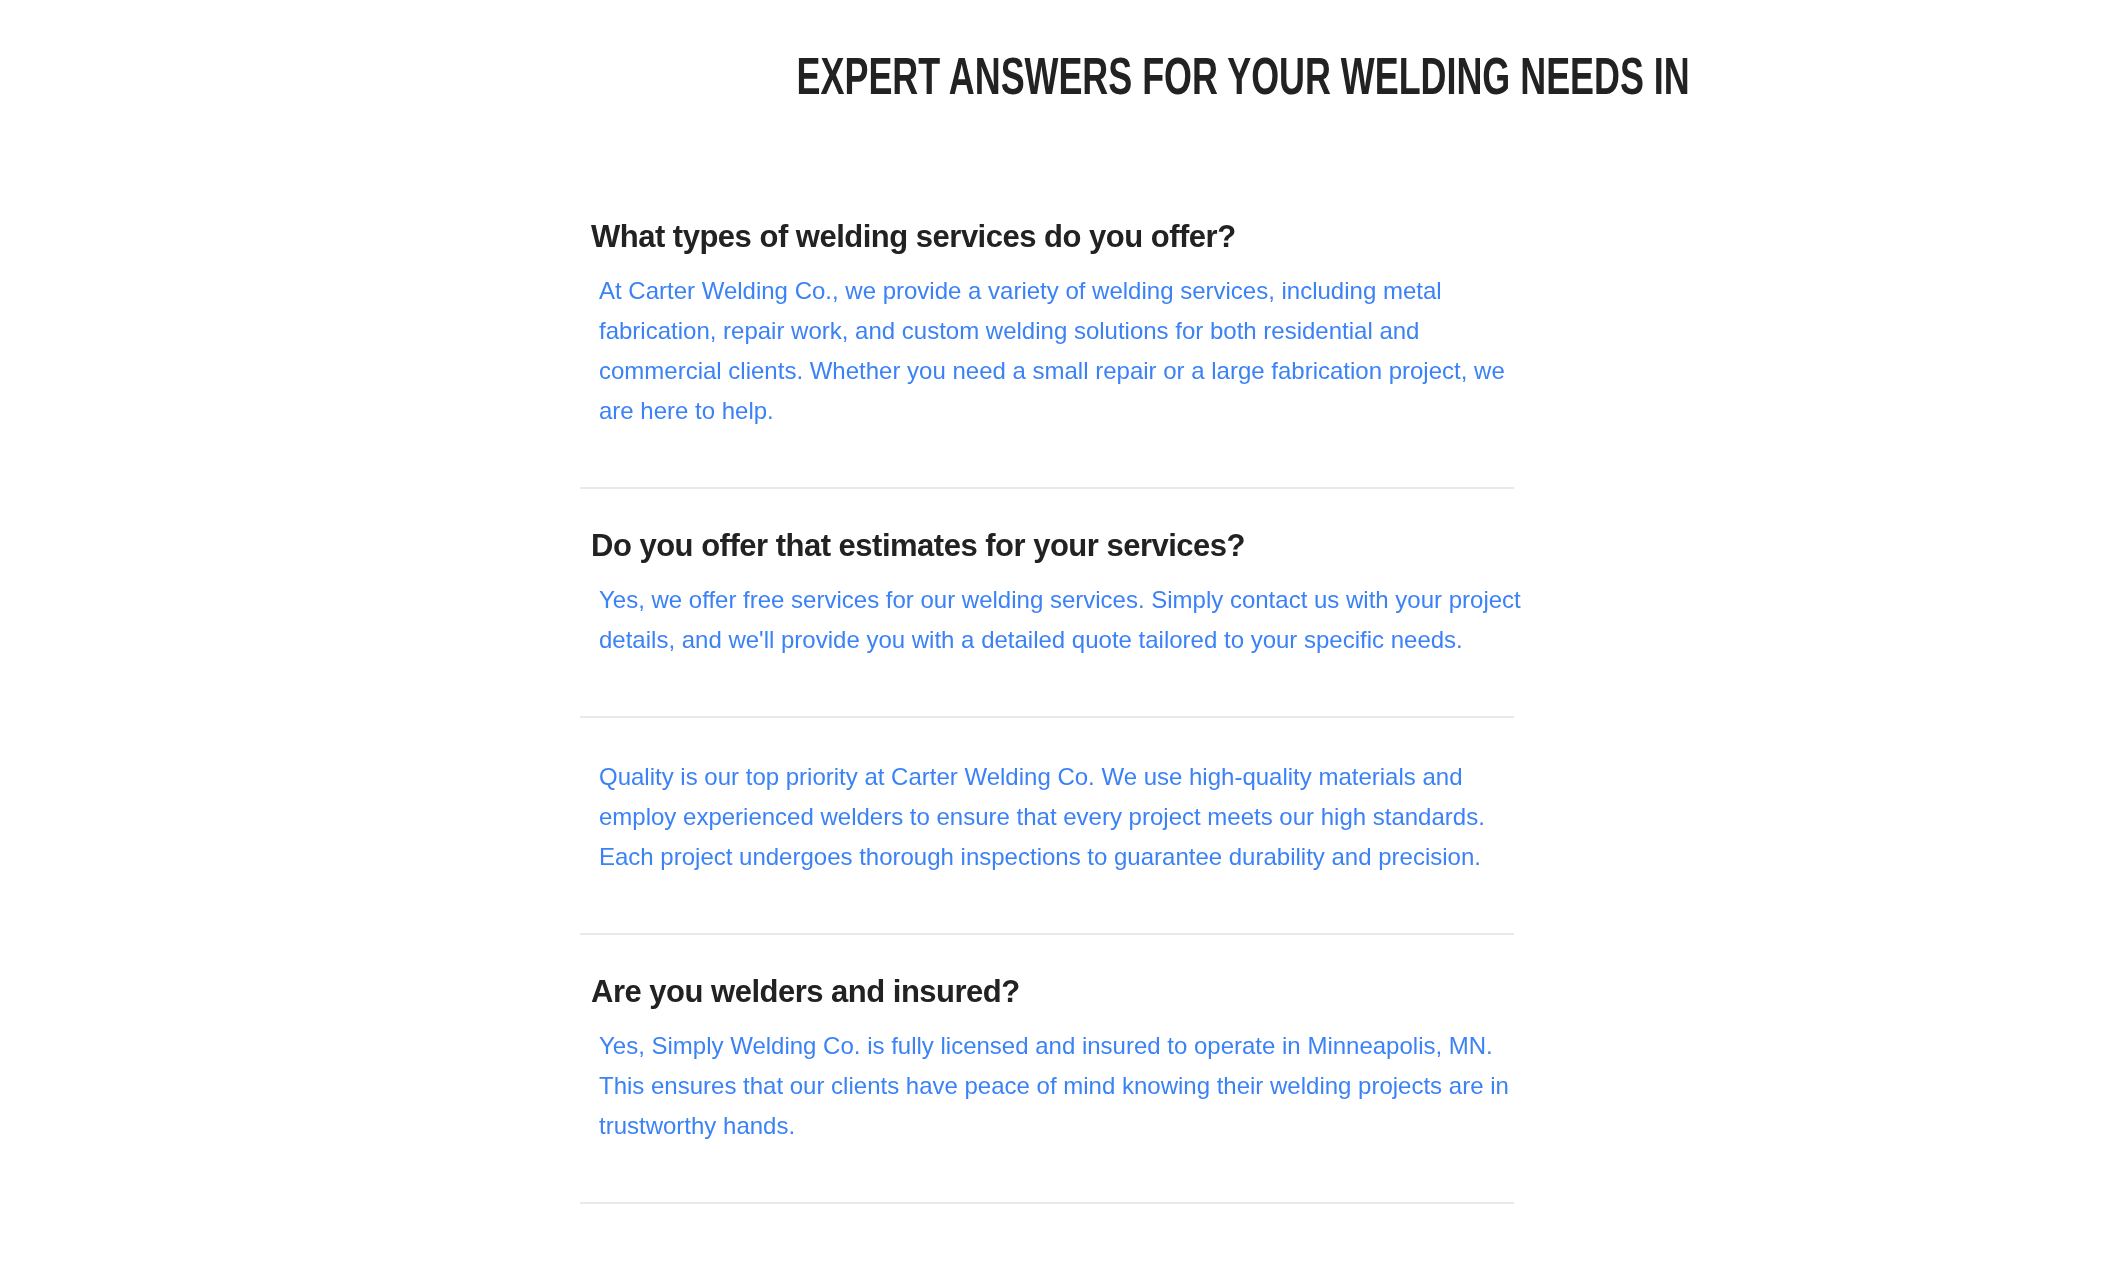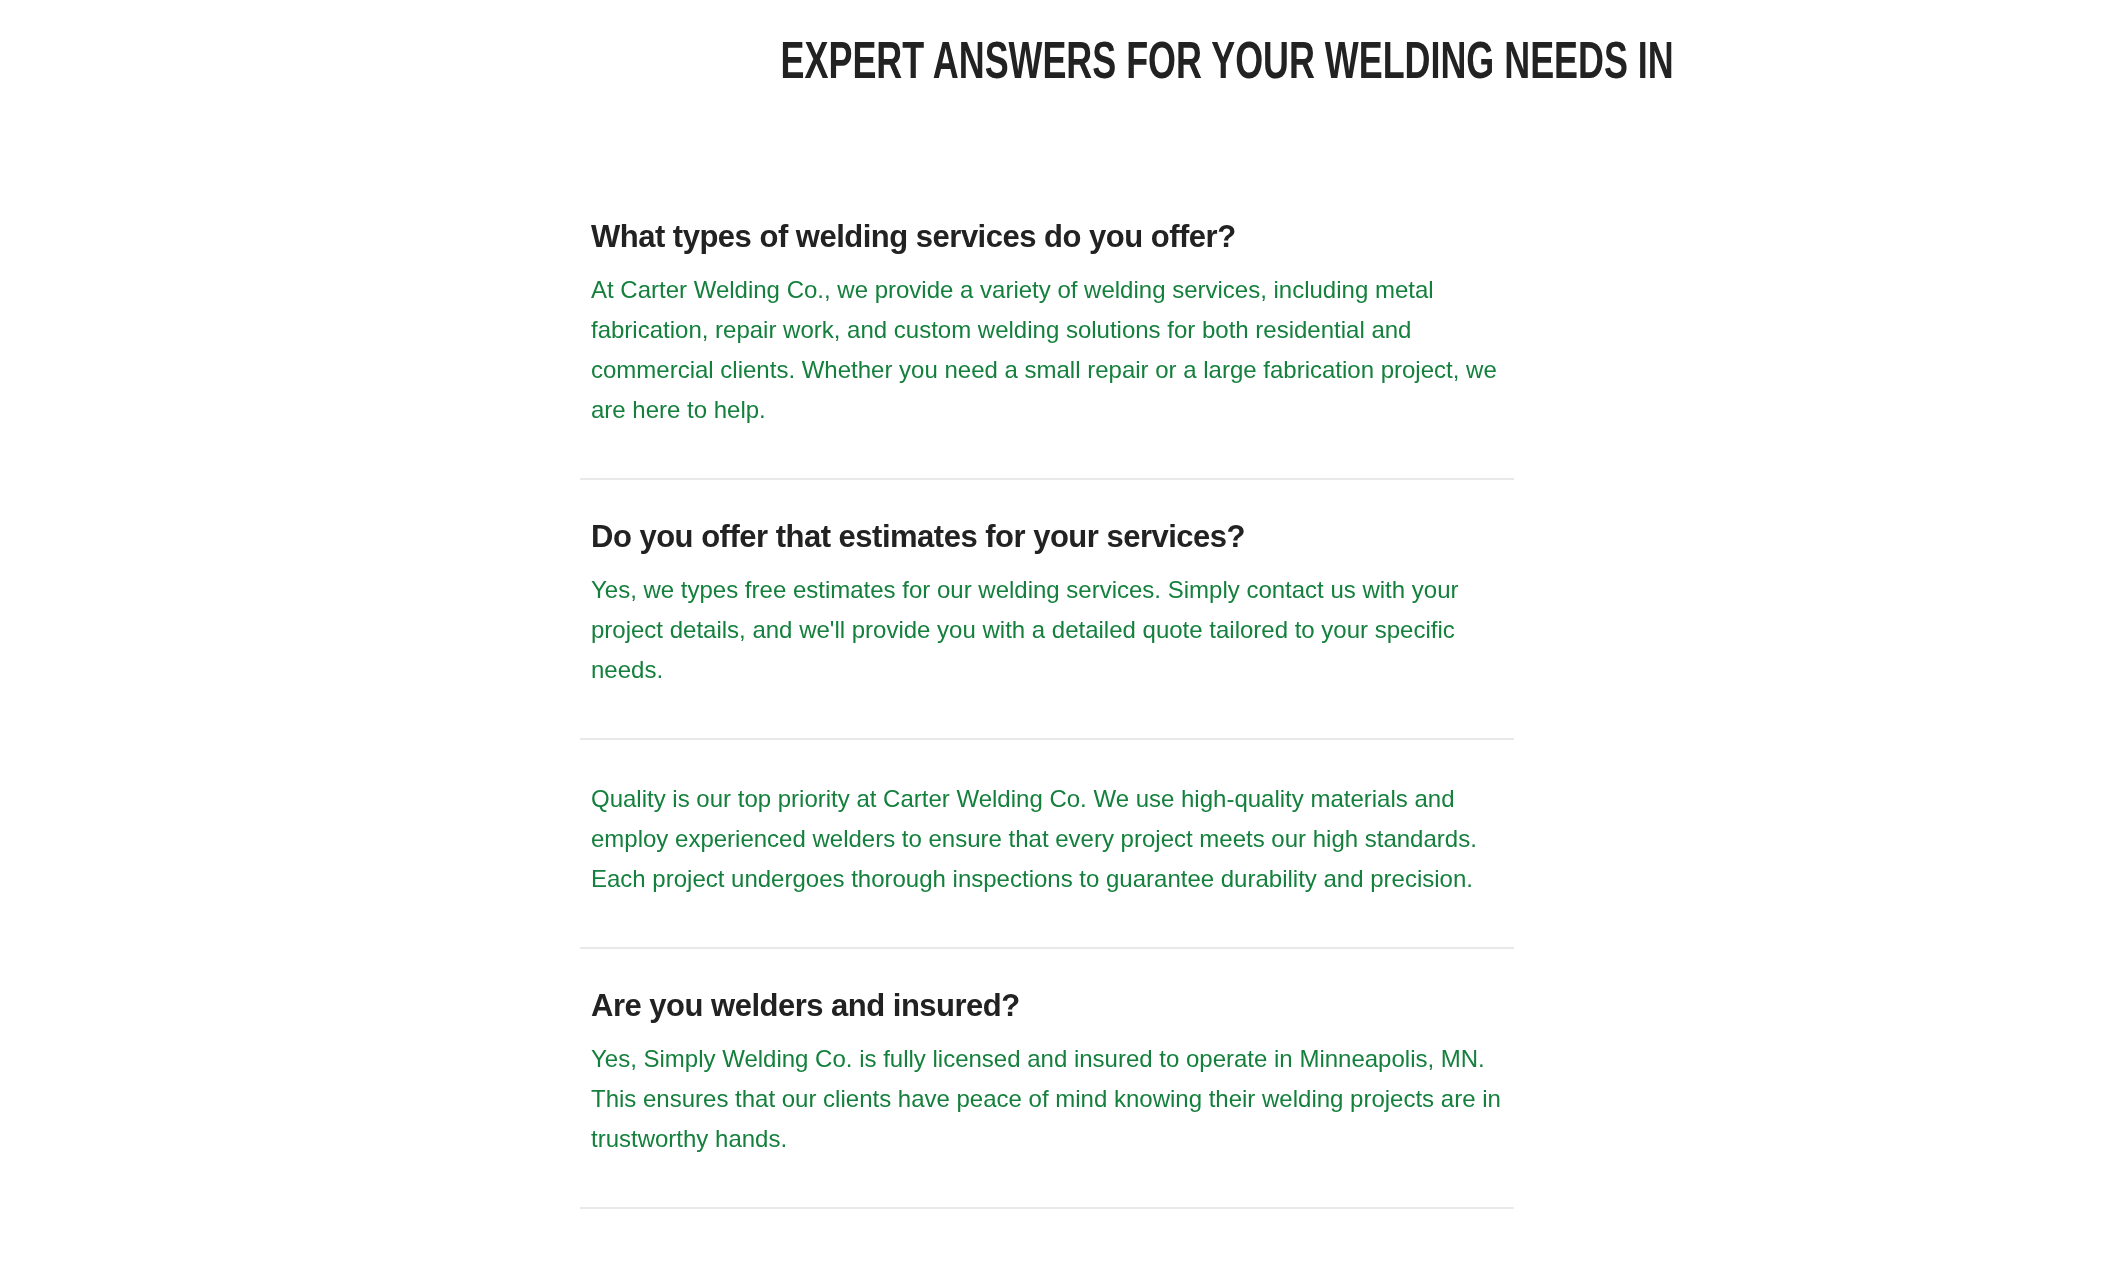--- a/index.html
+++ b/index.html
@@ -20,21 +20,21 @@
       left: 580px;
       top: 0;
       width: 934px;
     }
     .faq-title {
       position: absolute;
       top: 28px;
       left: 0;
       width: 934px;
       text-align: left;
-      margin: 0;
+      margin: 16px;
     }
     .title-line {
       display: block;
       font-family: "Liberation Sans", sans-serif;
       font-weight: 700;
       font-size: 52px;
       line-height: 64px;
       color: #222222;
       text-transform: uppercase;
       letter-spacing: 0px;
@@ -59,45 +59,45 @@
     .faq-question {
       margin: 0 0 15px 8px;
       font-family: "Liberation Sans", sans-serif;
       font-weight: 700;
       font-size: 31px;
       line-height: 36px;
       color: #222222;
       letter-spacing: -0.5px;
     }
     .faq-answer {
-      margin: 8px;
+      margin: 16px;
       font-family: "Liberation Sans", sans-serif;
       font-weight: 400;
       font-size: 24px;
       line-height: 40px;
-      color: #15803d;
+      color: #3b82f6;
       width: 925px;
     }
   </style>
 </head>
 <body>
 
 <section class="faq-section">
   <h2 class="faq-title">
     <span class="title-line"><span>EXPERT ANSWERS FOR YOUR WELDING NEEDS IN</span></span>
   </h2>
 
   <div class="faq-list">
     <div class="faq-item">
       <h3 class="faq-question">What types of welding services do you offer?</h3>
       <p class="faq-answer">At Carter Welding Co., we provide a variety of welding services, including metal fabrication, repair work, and custom welding solutions for both residential and commercial clients. Whether you need a small repair or a large fabrication project, we are here to help.</p>
     </div>
     <div class="faq-item">
       <h3 class="faq-question">Do you offer that estimates for your services?</h3>
-      <p class="faq-answer">Yes, we types free estimates for our welding services. Simply contact us with your project details, and we'll provide you with a detailed quote tailored to your specific needs.</p>
+      <p class="faq-answer">Yes, we offer free services for our welding services. Simply contact us with your project details, and we'll provide you with a detailed quote tailored to your specific needs.</p>
     </div>
     <div class="faq-item">
       <p class="faq-answer">Quality is our top priority at Carter Welding Co. We use high-quality materials and employ experienced welders to ensure that every project meets our high standards. Each project undergoes thorough inspections to guarantee durability and precision.</p>
     </div>
     <div class="faq-item">
       <h3 class="faq-question">Are you welders and insured?</h3>
       <p class="faq-answer">Yes, Simply Welding Co. is fully licensed and insured to operate in Minneapolis, MN. This ensures that our clients have peace of mind knowing their welding projects are in trustworthy hands.</p>
     </div>
   </div>
 </section>

